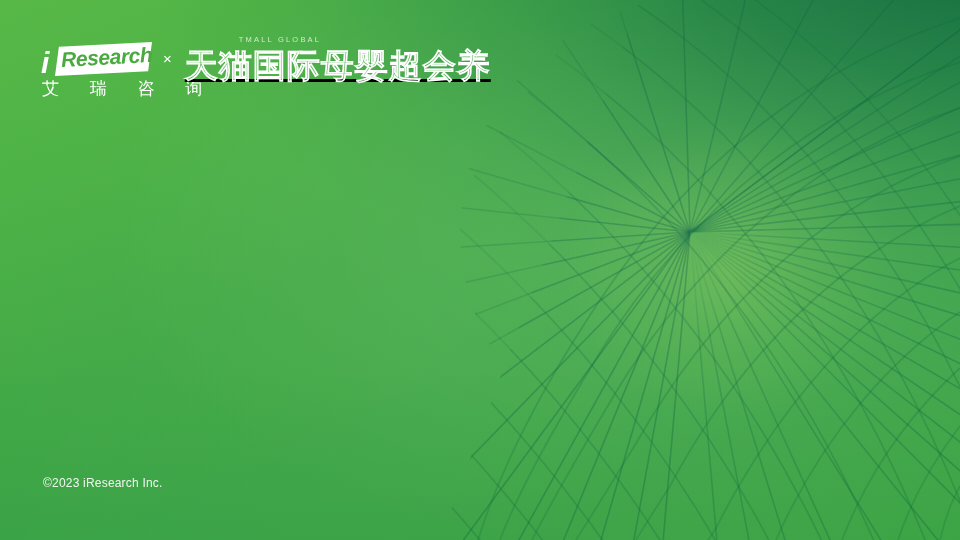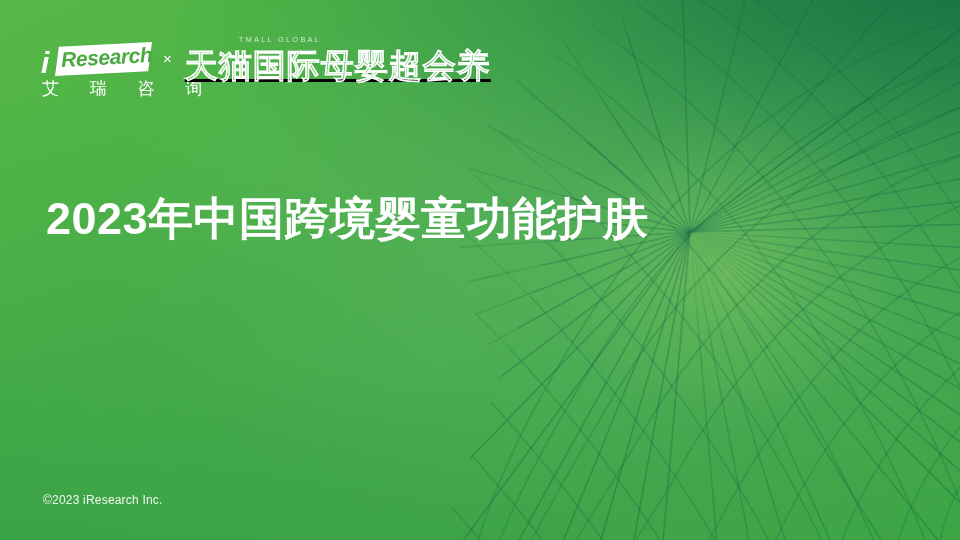--- a/index.html
+++ b/index.html
@@ -186,21 +186,20 @@
 
   
   .copyright {
     position: absolute;
     left: 43px;
     top: 477px;
     font-size: 12px;
     color: #f2f8f0;
     letter-spacing: 0.2px;
     line-height: 1;
-    margin-top: 17px;
   }
 </style>
 </head>
 <body>
 
 <div id="slide">
 
   <div class="bg-base"></div>
   <div class="bg-soft-arc"></div>
   <div class="bg-dark-wedge"></div>
@@ -329,18 +328,17 @@
 
     <span class="cross">×</span>
 
     <div class="tmall">
       <span class="tmall-en">TMALL GLOBAL</span>
       <div class="tmall-cn">天猫国际母婴超会养</div>
     </div>
   </div>
 
   <div class="title">
-    <span class="title-line">2023年中国跨境婴童功能护肤</span>
   </div>
 
   <div class="copyright">©2023 iResearch Inc.</div>
 
 </div>
 
 </body></html>

